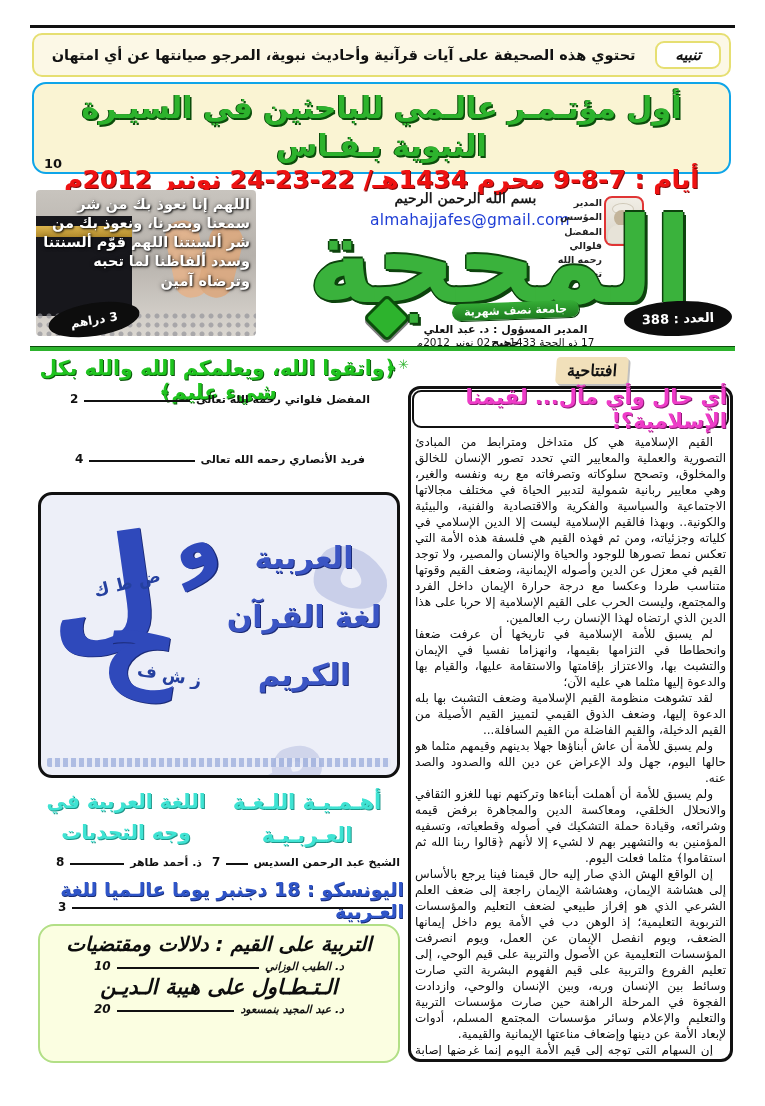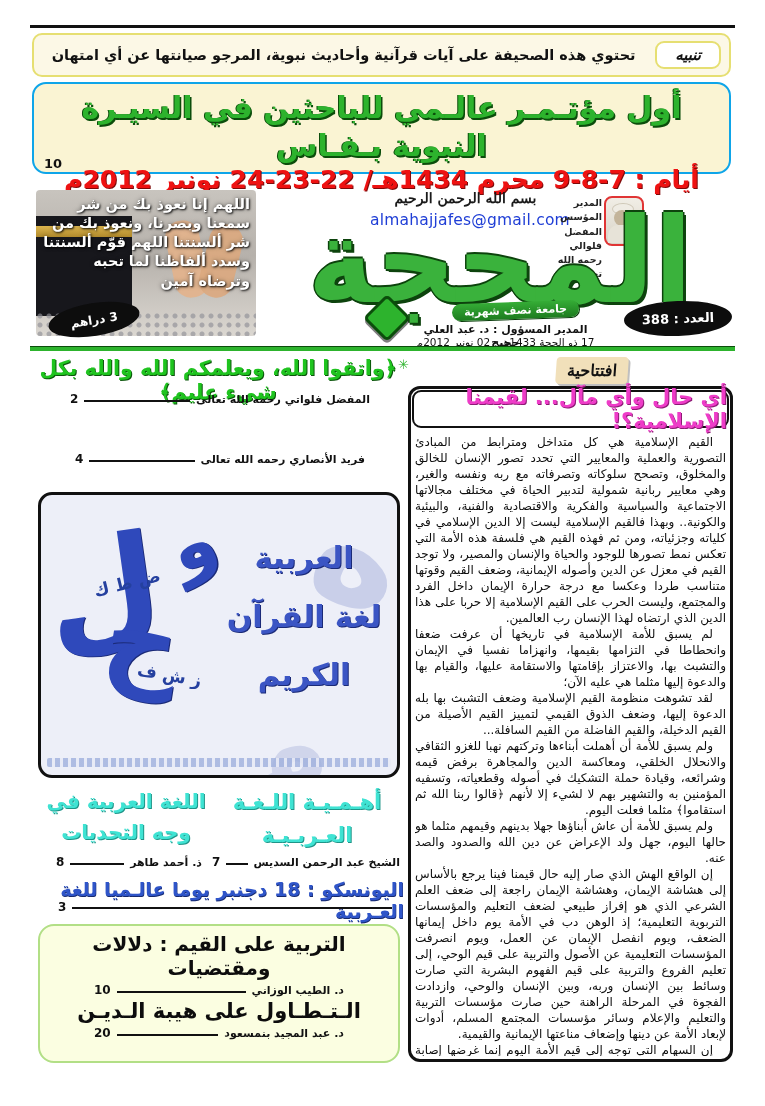--- a/index.html
+++ b/index.html
@@ -79,21 +79,21 @@
   #ahamiya-t{right:368px;left:auto;top:786px;width:180px;font-size:21px;}
   #tahadiyat-t{left:42px;top:786px;width:168px;font-size:20px;}
   #ahamiya-b{left:212px;top:855px;width:188px;}
   #tahadiyat-b{left:56px;top:855px;width:146px;}
   #ahamiya-t,#tahadiyat-t{position:absolute;}
 
   #unesco-t{left:36px;top:878px;width:368px;font-size:19px;font-weight:bold;color:#2f55c9;text-shadow:.5px .5px 0 #16296e;}
   #unesco-l{left:58px;top:900px;width:340px;}
   #unesco-l .bl{margin-bottom:5px;}
 
-  #values{left:38px;top:924px;width:362px;height:139px;background:#fbfee1;border:2px solid #b2df86;border-radius:16px;box-sizing:border-box;text-align:center;padding-top:6px;}
+  #values{left:38px;top:924px;width:362px;height:139px;background:#fbfee1;border:2px solid #b2df86;border-radius:16px;box-sizing:border-box;text-align:center;padding-top:6px;font-style:italic;}
   #values .vt{font-size:20px;font-weight:bold;color:#0d0d0d;}
   #values .vt2{font-size:21px;letter-spacing:1px;margin-top:2px;}
   #values .vb{width:250px;margin:3px auto 2px;}
 
   
   #flower{left:398px;top:357px;color:#2db32d;font-size:13px;font-weight:bold;}
   #edlabel{left:556px;top:357px;width:72px;height:27px;background:#f1e0ba;border-radius:4px;box-shadow:2px 2px 0 rgba(0,0,0,.25);display:flex;align-items:center;justify-content:center;font-family:"DejaVu Serif",serif;font-weight:bold;font-size:16px;color:#111;transform:skewX(-4deg);}
   #edbox{left:408px;top:386px;width:325px;height:676px;border:3px solid #111;border-radius:12px;background:#fff;box-sizing:border-box;}
   #edhead{left:412px;top:390px;width:317px;height:38px;border:2.5px solid #111;border-radius:9px;background:#fff;box-sizing:border-box;display:flex;align-items:center;justify-content:center;font-size:21px;font-weight:bold;color:#ee3cc8;text-shadow:1px 1px 0 #8d1a74;}
   #edbody{left:415px;top:434px;width:311px;height:622px;font-size:12px;line-height:16px;text-align:justify;color:#0d0d0d;overflow:hidden;}
@@ -221,20 +221,20 @@
   </div>
 
   <div class="abs" id="flower">✳</div>
   <div class="abs" id="edlabel">افتتاحية</div>
   <div class="abs" id="edbox"></div>
   <div class="abs" id="edhead">أي حال وأي مآل... لقيمنا الإسلامية؟!</div>
   <div class="abs" id="edbody">
     <p>القيم الإسلامية هي كل متداخل ومترابط من المبادئ التصورية والعملية والمعايير التي تحدد تصور الإنسان للخالق والمخلوق، وتصحح سلوكاته وتصرفاته مع ربه ونفسه والغير، وهي معايير ربانية شمولية لتدبير الحياة في مختلف مجالاتها الاجتماعية والسياسية والفكرية والاقتصادية والفنية، والبيئية والكونية.. وبهذا فالقيم الإسلامية ليست إلا الدين الإسلامي في كلياته وجزئياته، ومن ثم فهذه القيم هي فلسفة هذه الأمة التي تعكس نمط تصورها للوجود والحياة والإنسان والمصير، ولا توجد القيم في معزل عن الدين وأصوله الإيمانية، وضعف القيم وقوتها متناسب طردا وعكسا مع درجة حرارة الإيمان داخل الفرد والمجتمع، وليست الحرب على القيم الإسلامية إلا حربا على هذا الدين الذي ارتضاه لهذا الإنسان رب العالمين.</p>
     <p>لم يسبق للأمة الإسلامية في تاريخها أن عرفت ضعفا وانحطاطا في التزامها بقيمها، وانهزاما نفسيا في الإيمان والتشبث بها، والاعتزاز بإقامتها والاستقامة عليها، والقيام بها والدعوة إليها مثلما هي عليه الآن؛</p>
     <p>لقد تشوهت منظومة القيم الإسلامية وضعف التشبث بها بله الدعوة إليها، وضعف الذوق القيمي لتمييز القيم الأصيلة من القيم الدخيلة، والقيم الفاضلة من القيم السافلة...</p>
+    <p>ولم يسبق للأمة أن عاش أبناؤها جهلا بدينهم وقيمهم مثلما هو حالها اليوم، جهل ولد الإعراض عن دين الله والصدود والصد عنه.</p>
     <p>ولم يسبق للأمة أن أهملت أبناءها وتركتهم نهبا للغزو الثقافي والانحلال الخلقي، ومعاكسة الدين والمجاهرة برفض قيمه وشرائعه، وقيادة حملة التشكيك في أصوله وقطعياته، وتسفيه المؤمنين به والتشهير بهم لا لشيء إلا لأنهم ﴿قالوا ربنا الله ثم استقاموا﴾ مثلما فعلت اليوم.</p>
-    <p>ولم يسبق للأمة أن عاش أبناؤها جهلا بدينهم وقيمهم مثلما هو حالها اليوم، جهل ولد الإعراض عن دين الله والصدود والصد عنه.</p>
     <p>إن الواقع الهش الذي صار إليه حال قيمنا فينا يرجع بالأساس إلى هشاشة الإيمان، وهشاشة الإيمان راجعة إلى ضعف العلم الشرعي الذي هو إفراز طبيعي لضعف التعليم والمؤسسات التربوية التعليمية؛ إذ الوهن دب في الأمة يوم داخل إيمانها الضعف، ويوم انفصل الإيمان عن العمل، ويوم انصرفت المؤسسات التعليمية عن الأصول والتربية على قيم الوحي، إلى تعليم الفروع والتربية على قيم الفهوم البشرية التي صارت وسائط بين الإنسان وربه، وبين الإنسان والوحي، وازدادت الفجوة في المرحلة الراهنة حين صارت مؤسسات التربية والتعليم والإعلام وسائر مؤسسات المجتمع المسلم، أدوات لإبعاد الأمة عن دينها وإضعاف مناعتها الإيمانية والقيمية.</p>
     <p>إن السهام التي توجه إلى قيم الأمة اليوم إنما غرضها إصابة الأمة في مقتلها والتعجيل بموتها الحضاري؛ إذ لا بقاء لهذه الأمة إلا ببقاء قيمها، ولا بقاء لهذه القيم إلا بتجديد الإيمان والتدين، ولا سبيل لهذا التجديد إلا ببعث مؤسسات الأمة على أسس إسلامية ومقاصد شرعية وقواعد مرعية، وتعميم التعليم الشرعي الذي به ترتفع الجهالات وتنمحي الضلالات وبه تستعيد الأمة وعيها بذاتها وبرسالتها، وبه يتقوى جهاز مناعتها وحصانتها.</p>
 
   </div>
 
 </div>
 
 </body></html>

